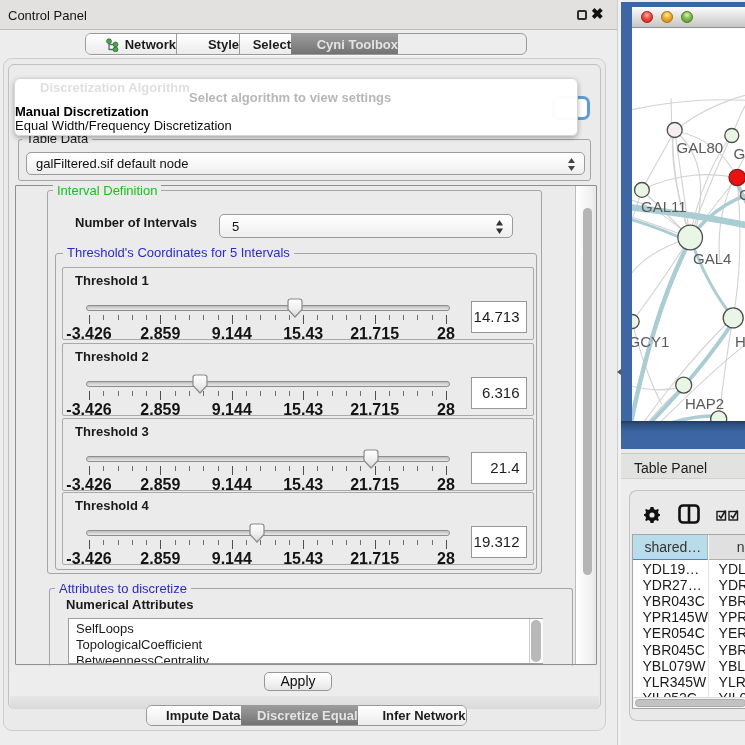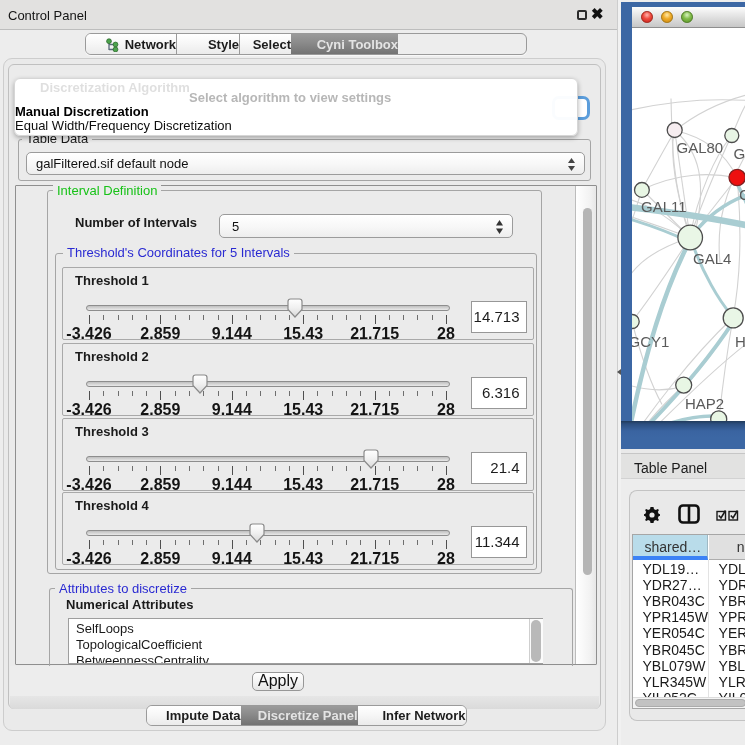--- a/index.html
+++ b/index.html
@@ -144,41 +144,41 @@
 <svg class="abs" style="left:248.8px;top:523.3px" width="16" height="20" viewBox="0 0 16 20">
 <defs>
       <linearGradient id="tg3" x1="0" y1="0" x2="0" y2="1">
 <stop offset="0" stop-color="#ffffff"></stop>
         <stop offset="0.5" stop-color="#f0f0f0"></stop>
         <stop offset="1" stop-color="#d8d8d8"></stop>
       </linearGradient>
     </defs>
 <path d="M3.5 1 L12.5 1 Q15 1 15 3.5 L15 11.5 L8 19 L1 11.5 L1 3.5 Q1 1 3.5 1 Z" fill="url(#tg3)" stroke="#8a8a8a" stroke-width="1.2"></path>
   </svg>
-<div class="vbox" style="left:470.5px;top:525.8px;width:56px;height:32px">11.344</div>
+<div class="vbox" style="left:470.5px;top:525.8px;width:56px;height:32px">19.312</div>
 
 <div class="grp" style="left:49px;top:588px;width:524px;height:80px;border-bottom:none"></div>
 <div class="grplab" style="left:55px;top:582px;color:#2a2ad2">Attributes to discretize</div>
 <div class="abs" style="left:66px;top:597px;font-weight:bold">Numerical Attributes</div>
 <div class="abs" style="left:68px;top:618px;width:475px;height:46px;background:#fff;border:1px solid #9e9e9e;overflow:hidden;line-height:16px;padding:2px 0 0 7px">
 SelfLoops<br>TopologicalCoefficient<br>BetweennessCentrality</div>
 <div class="abs" style="left:528.5px;top:619px;width:14px;height:44px;background:#fbfbfb;border-left:1px solid #cfcfcf"></div>
 <div class="abs" style="left:530.5px;top:620px;width:10px;height:42px;background:#b9b9b9;border-radius:5px"></div>
 
 <div class="abs" style="left:575px;top:186px;width:21px;height:478px;background:linear-gradient(90deg,#ffffff,#f2f2f2 70%,#e7e7e7);border-left:1px solid #bcbcbc"></div>
 <div class="abs" style="left:583px;top:208px;width:8.5px;height:367px;background:#b5b5b5;border-radius:4.5px"></div>
 
 <div class="abs" style="left:10px;top:666px;width:589px;height:30px;background:#ededed"></div>
-<div class="abs" style="left:252px;top:671.5px;width:52px;height:19px;border:1px solid #979797;border-radius:5px;
- background:linear-gradient(180deg,#ffffff,#f4f4f4 50%,#e5e5e5);display:flex;align-items:center;justify-content:center;font-size:16px;color:#101010">Apply</div>
+<div class="abs" style="left:264px;top:671.5px;width:68px;height:19px;border:1px solid #979797;border-radius:5px;
+ background:linear-gradient(180deg,#ffffff,#f4f4f4 50%,#e5e5e5);display:flex;align-items:center;justify-content:center;font-size:14px;color:#101010">Apply</div>
 <div class="abs" style="left:10px;top:696px;width:589px;height:12.5px;background:linear-gradient(180deg,#e6e6e6,#dadada);border-radius:0 0 4px 4px"></div>
 
 <div class="abs" style="left:145.5px;top:704.5px;width:321px;height:21px;border:1px solid #9a9a9a;border-radius:6px;overflow:hidden;display:flex">
   <div class="seg" style="width:94px">Impute Data</div>
-  <div class="seg dark" style="width:117px">Discretize Panel</div>
+  <div class="seg dark" style="width:117px">Discretize Equal</div>
   <div class="seg" style="flex:1">Infer Network</div>
 </div>
 
 <div class="abs" style="left:552px;top:96px;width:38px;height:24px;border:3px solid #5b9ddb;border-radius:7px;background:#fff"></div>
 <div class="abs" style="left:14px;top:78px;width:564px;height:58px;background:rgba(255,255,255,0.97);border:1px solid #d6d6d6;border-radius:6px;box-shadow:0 2px 5px rgba(0,0,0,0.3)"></div>
 <div class="abs" style="left:40px;top:80px;font-weight:bold;color:rgba(80,80,80,0.18)">Discretization Algorithm</div>
 <div class="abs" style="left:189px;top:90px;font-weight:bold;color:#b7b7b7">Select algorithm to view settings</div>
 <div class="abs" style="left:15px;top:104px;font-weight:bold;color:#000">Manual Discretization</div>
 <div class="abs" style="left:15px;top:117.5px;color:#0d0d0d">Equal Width/Frequency Discretization</div>
 
@@ -276,21 +276,21 @@
 </svg>
 
 <svg class="abs" style="left:715.5px;top:509px" width="25" height="12" viewBox="0 0 25 12">
  <rect x="1" y="2.5" width="8.5" height="8.5" fill="none" stroke="#1a1a1a" stroke-width="1.4"></rect>
  <path d="M2.8 6.5 L5 9 L9.5 1.5" fill="none" stroke="#1a1a1a" stroke-width="1.6"></path>
  <rect x="13" y="2.5" width="8.5" height="8.5" fill="none" stroke="#1a1a1a" stroke-width="1.4"></rect>
  <path d="M14.8 6.5 L17 9 L21.5 1.5" fill="none" stroke="#1a1a1a" stroke-width="1.6"></path>
 </svg>
 
 <div class="abs" style="left:632px;top:534px;width:113px;height:174.5px;border:1px solid #a6a6a6;border-right:none;background:#fff;overflow:hidden">
- <div class="abs" style="left:0;top:0;width:74.8px;height:24.5px;background:#b9dcea;border-right:1px solid #9fb9c4;border-bottom:4px solid #3b82f6;font-size:14px;color:#333;line-height:24px;text-align:center;padding-left:6px">shared…</div>
+ <div class="abs" style="left:0;top:0;width:74.8px;height:24.5px;background:#b9dcea;border-right:1px solid #9fb9c4;border-bottom:1px solid #3b82f6;font-size:14px;color:#333;line-height:24px;text-align:center;padding-left:6px">shared…</div>
  <div class="abs" style="left:75.8px;top:0;width:38px;height:24.5px;background:#e0e0e0;border-bottom:1px solid #adadad;font-size:14px;color:#333;line-height:24px;padding-left:28px">n…</div>
  <div class="abs" style="left:75.3px;top:24.5px;width:1px;height:137px;background:#e3e3e3"></div>
 <div class="abs row" style="left:9.5px;top:25.5px;font-size:14px">YDL19…</div>
 <div class="abs row" style="left:85.6px;top:25.5px;font-size:14px">YDL1</div>
 <div class="abs row" style="left:9.5px;top:41.7px;font-size:14px">YDR27…</div>
 <div class="abs row" style="left:85.6px;top:41.7px;font-size:14px">YDR2</div>
 <div class="abs row" style="left:9.5px;top:57.9px;font-size:14px">YBR043C</div>
 <div class="abs row" style="left:85.6px;top:57.9px;font-size:14px">YBR0</div>
 <div class="abs row" style="left:9.5px;top:74.1px;font-size:14px">YPR145W</div>
 <div class="abs row" style="left:85.6px;top:74.1px;font-size:14px">YPR1</div>

